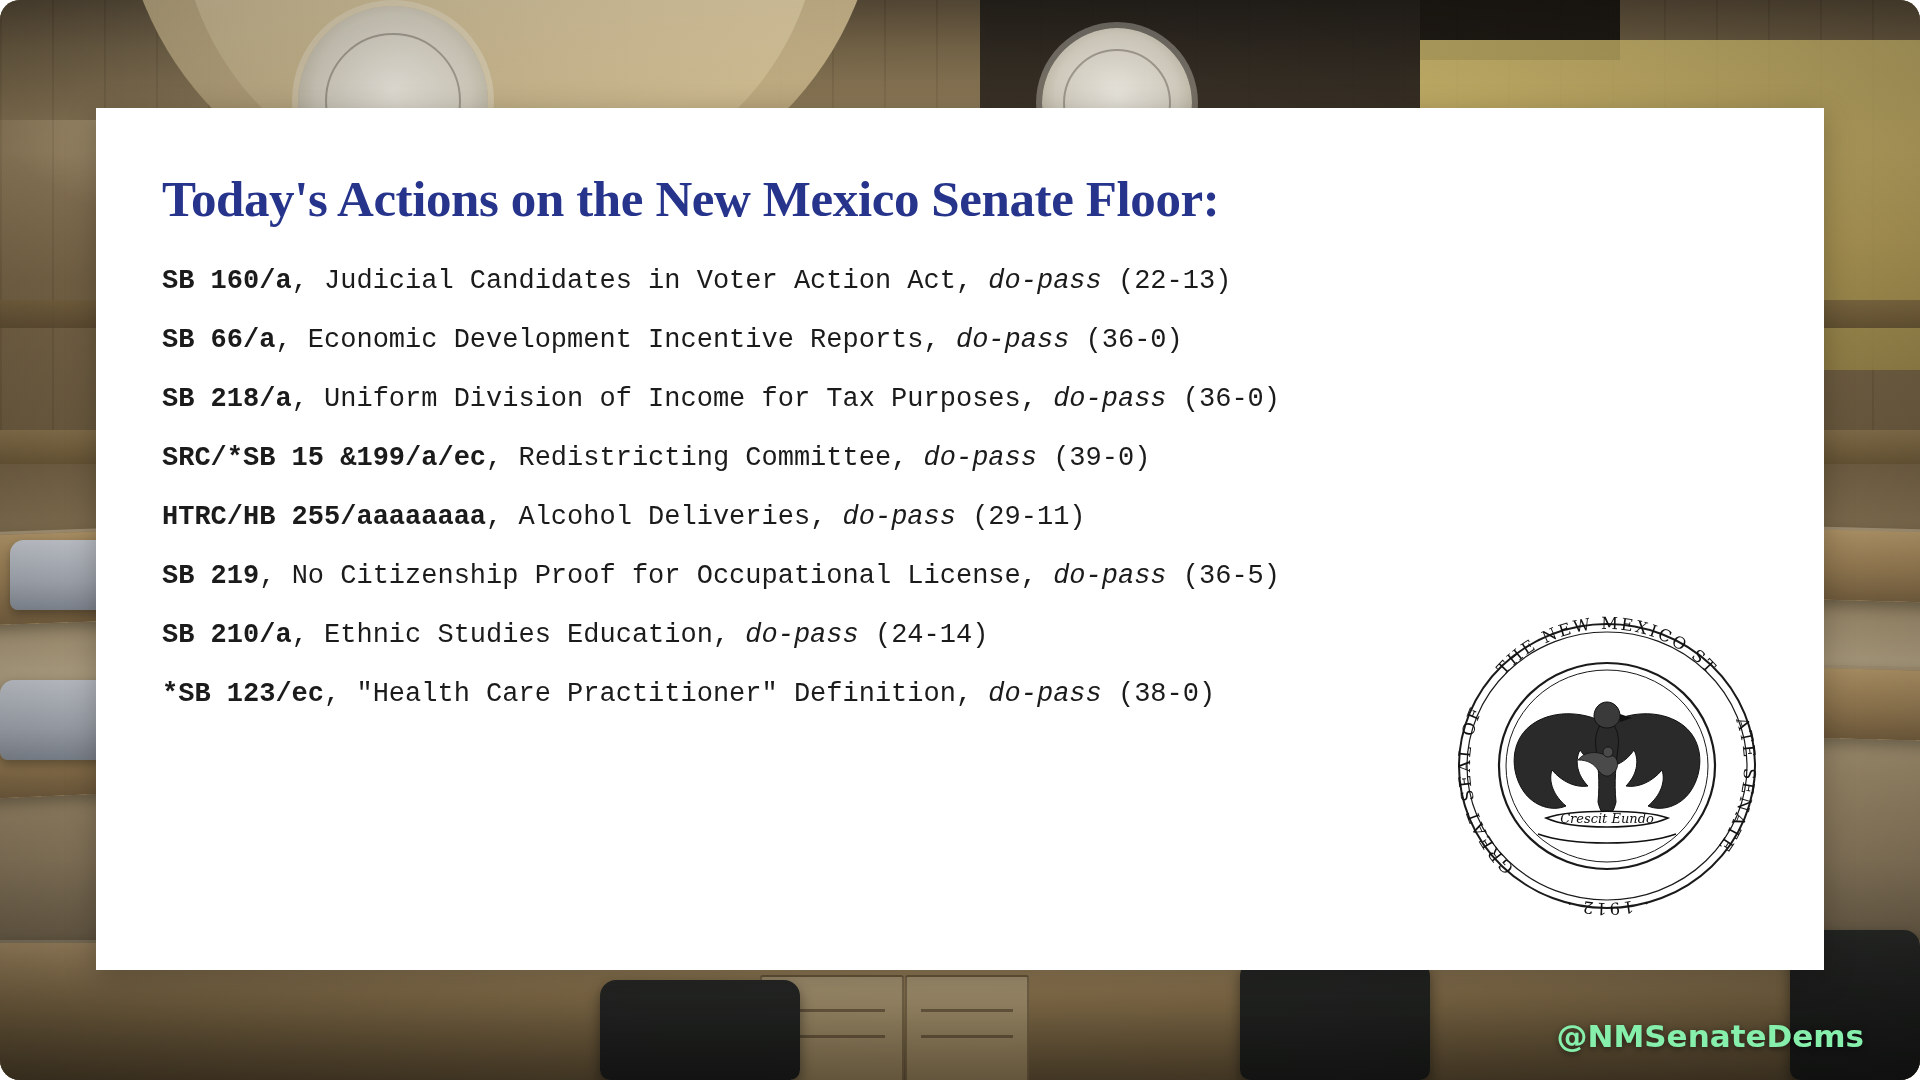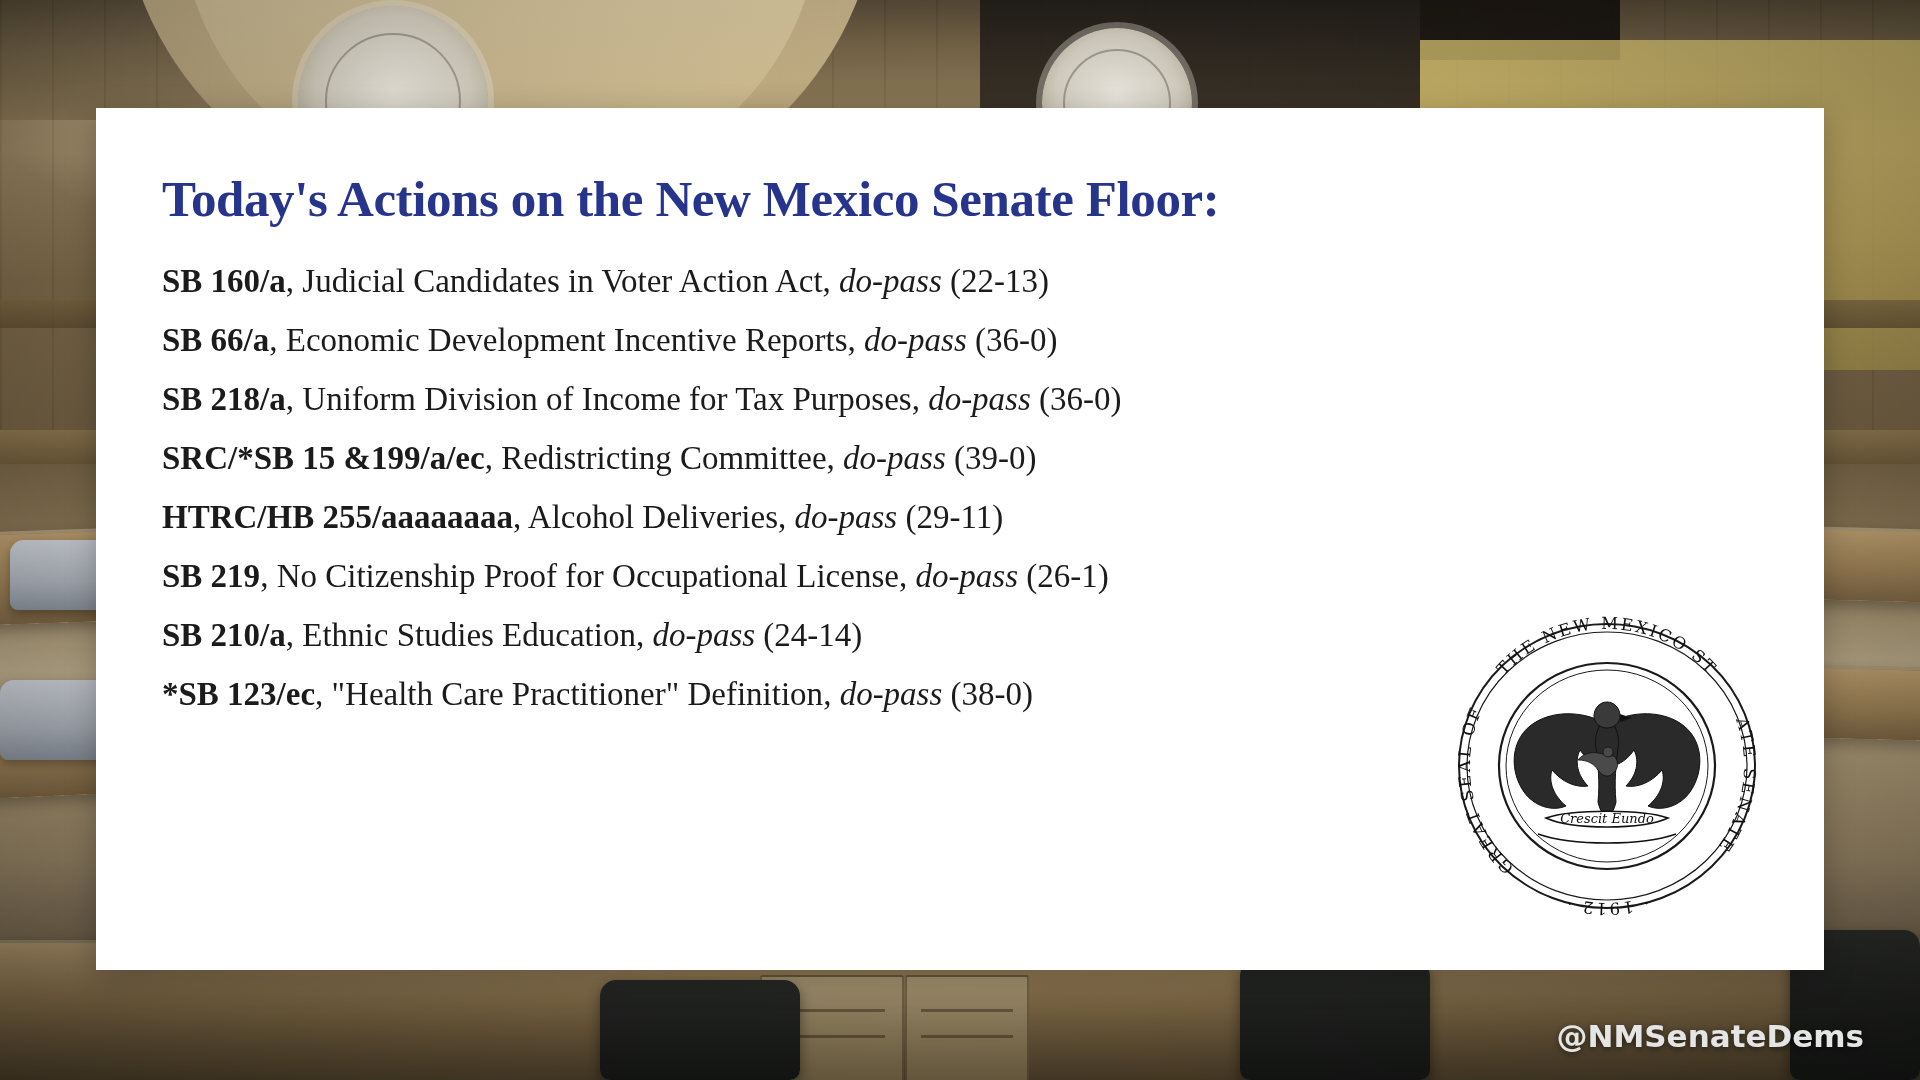--- a/index.html
+++ b/index.html
@@ -10,20 +10,21 @@
     overflow: hidden;
     font-family: "Liberation Sans", sans-serif;
   }
 
   #stage {
     position: relative;
     width: 1920px;
     height: 1080px;
     background: #6b5a3e;
     overflow: hidden;
+    border-radius: 20px;
   }
 
   
   .bg {
     position: absolute;
     inset: 0;
     background:
       
       radial-gradient(ellipse 520px 300px at 330px 30px, rgba(255,240,205,0.85) 0%, rgba(255,235,190,0.35) 45%, rgba(255,235,190,0) 75%),
       
@@ -210,22 +211,22 @@
 
   .bill-list {
     position: relative;
     margin: 0;
     padding: 24px 0 0 66px;
     list-style: none;
     z-index: 2;
   }
 
   .bill-item {
-    font-family: Liberation Serif, serif;
-    font-size: 33px;
+    font-family: Liberation Mono, monospace;
+    font-size: 27px;
     line-height: 59px;
     color: #1b1b1b;
     white-space: nowrap;
   }
   .bill-item .num { font-weight: bold; }
   .bill-item .act { font-style: italic; }
 
   
   .seal-wrap {
     position: absolute;
@@ -238,21 +239,21 @@
   .seal-wrap svg { display: block; width: 100%; height: 100%; }
 
   
   .handle {
     position: absolute;
     right: 56px;
     bottom: 26px;
     font-family: "DejaVu Sans", sans-serif;
     font-weight: bold;
     font-size: 31px;
-    color: #e5e5e5;
+    color: #86efac;
     text-shadow: 0 2px 6px rgba(0,0,0,0.55);
     z-index: 5;
   }
 </style>
 </head>
 <body>
 
 <div id="stage">
 
   <div class="bg">
@@ -303,21 +304,21 @@
       <li class="bill-item">
         <span class="num">SB 218/a</span><span>, </span><span class="desc">Uniform Division of Income for Tax Purposes</span><span>, </span><span class="act">do-pass</span><span class="vote"> (36-0)</span>
       </li>
       <li class="bill-item">
         <span class="num">SRC/*SB 15 &amp;199/a/ec</span><span>, </span><span class="desc">Redistricting Committee</span><span>, </span><span class="act">do-pass</span><span class="vote"> (39-0)</span>
       </li>
       <li class="bill-item">
         <span class="num">HTRC/HB 255/aaaaaaaa</span><span>, </span><span class="desc">Alcohol Deliveries</span><span>, </span><span class="act">do-pass</span><span class="vote"> (29-11)</span>
       </li>
       <li class="bill-item">
-        <span class="num">SB 219</span><span>, </span><span class="desc">No Citizenship Proof for Occupational License</span><span>, </span><span class="act">do-pass</span><span class="vote"> (26-1)</span>
+        <span class="num">SB 219</span><span>, </span><span class="desc">No Citizenship Proof for Occupational License</span><span>, </span><span class="act">do-pass</span><span class="vote"> (36-5)</span>
       </li>
       <li class="bill-item">
         <span class="num">SB 210/a</span><span>, </span><span class="desc">Ethnic Studies Education</span><span>, </span><span class="act">do-pass</span><span class="vote"> (24-14)</span>
       </li>
       <li class="bill-item">
         <span class="num">*SB 123/ec</span><span>, </span><span class="desc">"Health Care Practitioner" Definition</span><span>, </span><span class="act">do-pass</span><span class="vote"> (38-0)</span>
       </li>
     </ul>
 
     <div class="seal-wrap">

